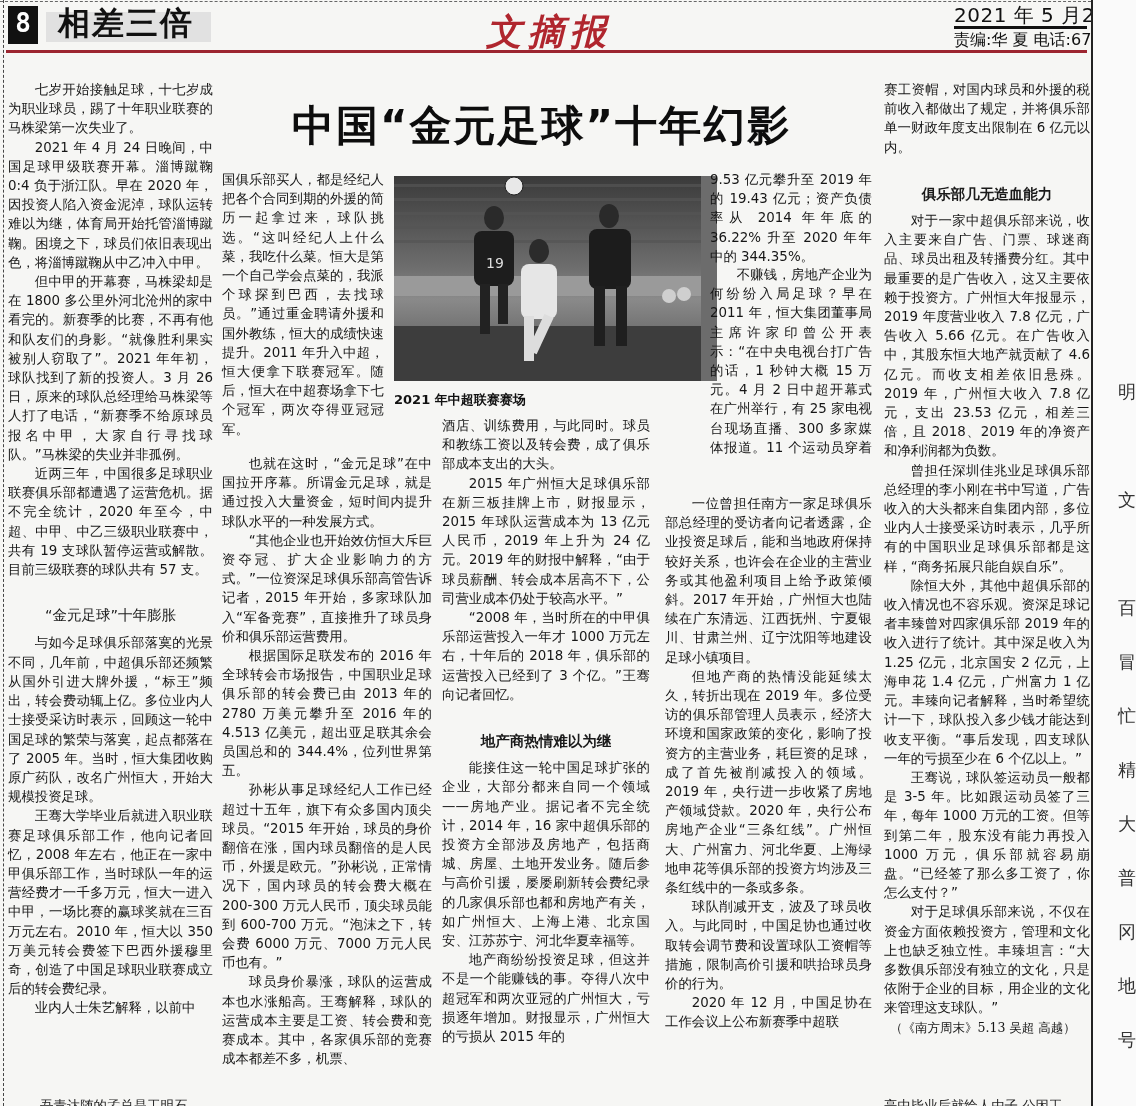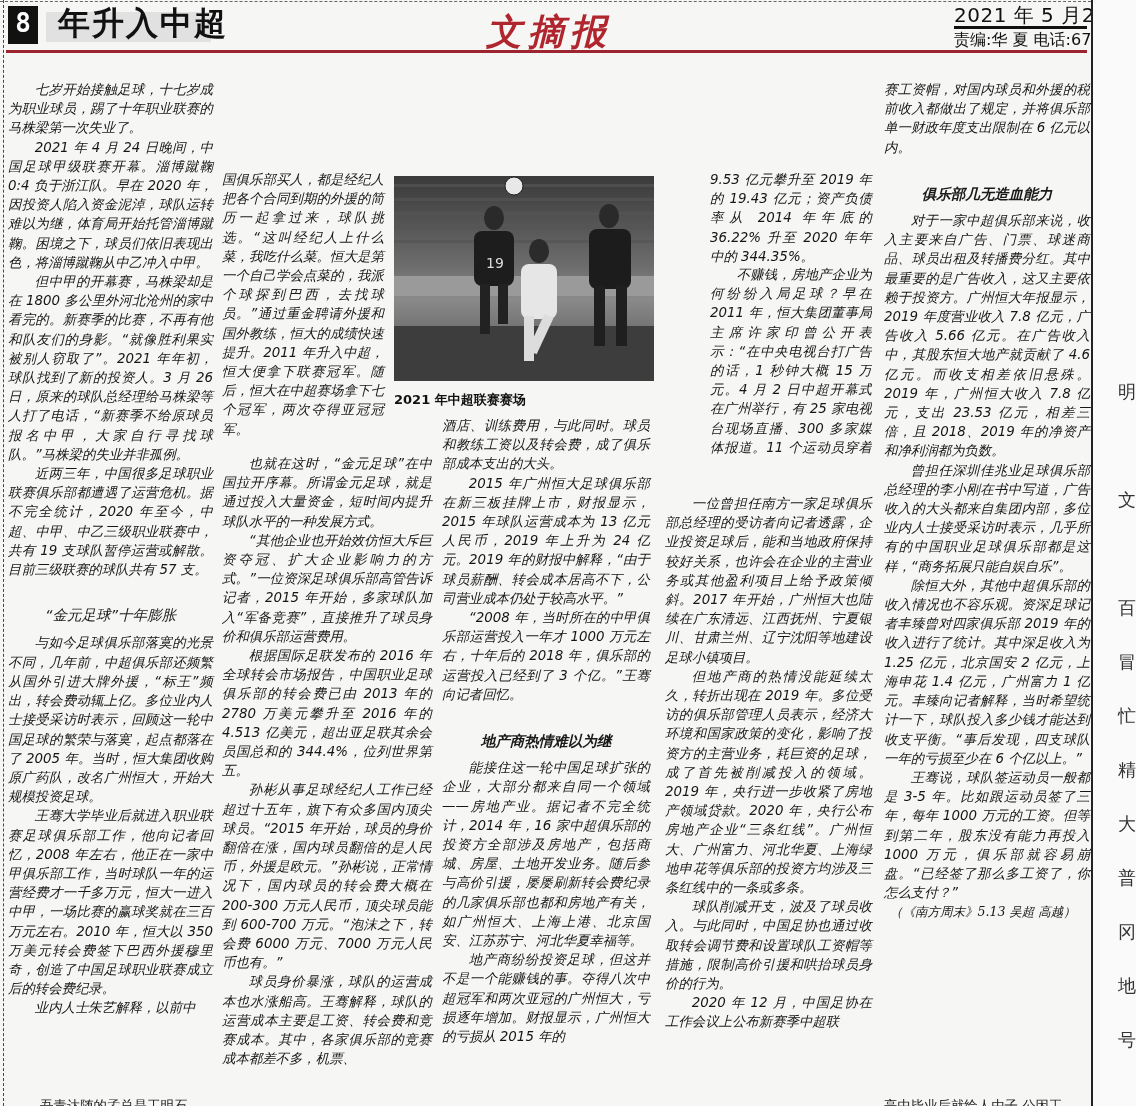--- a/index.html
+++ b/index.html
@@ -20,49 +20,50 @@
   .masthead { position: absolute; left: 486px; top: 8px; font-size: 36px; font-weight: bold; color: #b0262e; font-family: "DejaVu Serif", serif; font-style: italic; letter-spacing: 6px; }
   .date { position: absolute; left: 954px; top: 2px; font-size: 20px; color: #111; letter-spacing: 0.5px; }
   .date-rule { position: absolute; left: 954px; top: 26px; width: 133px; height: 3px; background: #111; }
   .editor-line { position: absolute; left: 954px; top: 30px; font-size: 16px; color: #111; white-space: nowrap; }
   .red-rule { position: absolute; left: 6px; top: 50px; width: 1081px; height: 3px; background: #9c2530; }
 
   
   .headline { position: absolute; left: 292px; top: 98px; width: 520px; font-size: 42px; font-weight: bold; letter-spacing: 2px; color: #0d0d0d; white-space: nowrap; }
 
   
-  .photo { position: absolute; left: 394px; top: 176px; width: 260px; height: 205px; overflow: hidden; background: #6c6c6c; }
+  .photo { position: absolute; left: 394px; top: 176px; width: 323px; height: 205px; overflow: hidden; background: #6c6c6c; }
   .photo-caption { position: absolute; left: 394px; top: 391px; width: 307px; text-align: left; font-size: 13px; font-weight: bold; color: #111; }
 
   
   .col { position: absolute; font-size: 13.4px; line-height: 19.2px; color: #161616; text-align: justify; font-family: "DejaVu Sans", sans-serif; }
-  .col p { text-indent: 2em; font-style: italic; }
+  .col p { text-indent: 2em; }
   .col p.noindent { text-indent: 0; }
   .subhead { text-align: center; font-weight: bold; font-size: 14.5px; text-indent: 0 !important; margin: 27px 0 8px; font-family: "DejaVu Serif", serif; color: #1a1a1a; }
   .subhead-sans { font-family: "DejaVu Sans", sans-serif; font-weight: normal; }
   .byline { text-indent: 0 !important; padding-left: 6px; font-family: "DejaVu Serif", serif; font-size: 12.5px; }
   .cutoff { position: absolute; font-size: 13.4px; color: #222; white-space: nowrap; overflow: hidden; }
 </style>
 </head>
 <body>
 
 <div class="page">
   <div class="dash-top"></div>
   <div class="dash-left"></div>
 
   <div class="page-num">8</div>
   <div class="page-num-bar"></div>
   <div class="section-box"></div>
-  <div class="section-title">年升入中超</div>
+  <div class="section-title">相差三倍</div>
   <div class="masthead">文摘报</div>
   <div class="date">2021 年 5 月20日</div>
   <div class="date-rule"></div>
   <div class="editor-line">责编:华 夏   电话:67078622</div>
   <div class="red-rule"></div>
 
+  <h1 class="headline">中国“金元足球”十年幻影</h1>
 
   <div class="photo">
     <svg width="307" height="205" viewBox="0 0 307 205">
       <defs>
         <linearGradient id="stand" x1="0" y1="0" x2="0" y2="1">
           <stop offset="0" stop-color="#3a3a3a"></stop>
           <stop offset="0.45" stop-color="#6e6e6e"></stop>
           <stop offset="0.6" stop-color="#8a8a8a"></stop>
           <stop offset="1" stop-color="#4a4a4a"></stop>
         </linearGradient>
@@ -146,20 +147,21 @@
     <p>2020 年 12 月，中国足协在工作会议上公布新赛季中超联</p>
   </div>
 
   <div class="col" style="left:884px; top:80px; width:206px;">
     <p class="noindent">赛工资帽，对国内球员和外援的税前收入都做出了规定，并将俱乐部单一财政年度支出限制在 6 亿元以内。</p>
     <p class="subhead">俱乐部几无造血能力</p>
     <p>对于一家中超俱乐部来说，收入主要来自广告、门票、球迷商品、球员出租及转播费分红。其中最重要的是广告收入，这又主要依赖于投资方。广州恒大年报显示，2019 年度营业收入 7.8 亿元，广告收入 5.66 亿元。在广告收入中，其股东恒大地产就贡献了 4.6 亿元。而收支相差依旧悬殊。2019 年，广州恒大收入 7.8 亿元，支出 23.53 亿元，相差三倍，且 2018、2019 年的净资产和净利润都为负数。</p>
     <p>曾担任深圳佳兆业足球俱乐部总经理的李小刚在书中写道，广告收入的大头都来自集团内部，多位业内人士接受采访时表示，几乎所有的中国职业足球俱乐部都是这样，“商务拓展只能自娱自乐”。</p>
     <p>除恒大外，其他中超俱乐部的收入情况也不容乐观。资深足球记者丰臻曾对四家俱乐部 2019 年的收入进行了统计。其中深足收入为 1.25 亿元，北京国安 2 亿元，上海申花 1.4 亿元，广州富力 1 亿元。丰臻向记者解释，当时希望统计一下，球队投入多少钱才能达到收支平衡。“事后发现，四支球队一年的亏损至少在 6 个亿以上。”</p>
     <p>王骞说，球队签运动员一般都是 3-5 年。比如跟运动员签了三年，每年 1000 万元的工资。但等到第二年，股东没有能力再投入 1000 万元，俱乐部就容易崩盘。“已经签了那么多工资了，你怎么支付？”</p>
+    <p>对于足球俱乐部来说，不仅在资金方面依赖投资方，管理和文化上也缺乏独立性。丰臻坦言：“大多数俱乐部没有独立的文化，只是依附于企业的目标，用企业的文化来管理这支球队。”</p>
     <p class="byline">（《南方周末》5.13  吴超  高越）</p>
   </div>
 
   <div class="cutoff" style="left:40px; top:1097px; width:180px; height:9px; line-height:18px;">吾青达随的孟总是工明石</div>
   <div class="cutoff" style="left:884px; top:1097px; width:205px; height:9px; line-height:18px;">亭中毕业后就给人由子 公因工</div>
 
   <div class="right-strip"></div>
   <div class="right-border"></div>
   <div class="strip-char" style="top:380px;">明</div>
   <div class="strip-char" style="top:488px;">文</div>

